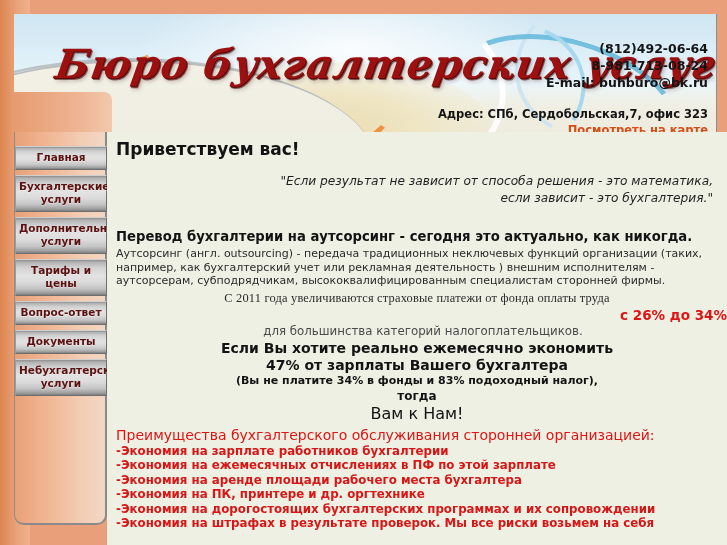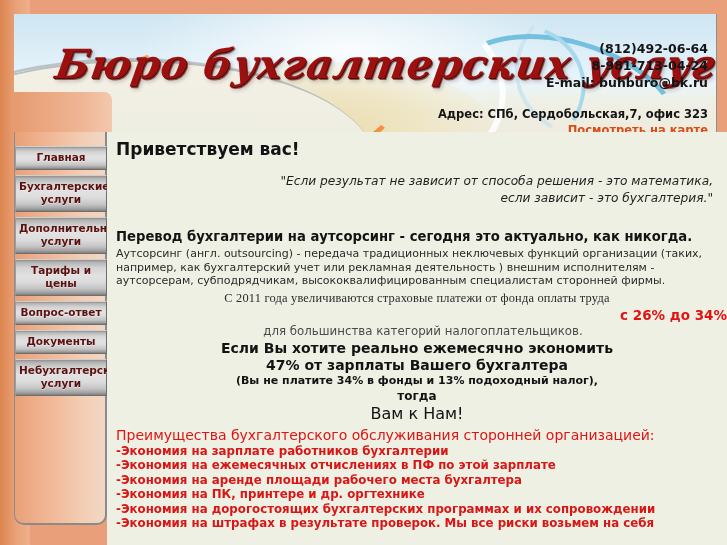--- a/index.html
+++ b/index.html
@@ -397,21 +397,21 @@
     <div id="chip1"></div>
     <div id="chip2"></div>
     <div id="hdr-curve-shadow"></div>
     <div id="hdr-curve"></div>
     <div id="hdr-salmon"></div>
 
     <div id="logo">Бюро бухгалтерских услуг</div>
 
     <div id="contacts">
       <div>(812)492-06-64</div>
-      <div>8-981-713-04-24</div>
+      <div>8-981-713-08-24</div>
       <div>E-mail: buhburo@bk.ru</div>
     </div>
 
     <div id="address-block">
       <div>Адрес: СПб, Сердобольская,7, офис 323</div>
       <a id="map-link" href="#">Посмотреть на карте</a>
     </div>
   </div>
 
   <div id="sidebar"></div>
@@ -437,21 +437,21 @@
 
     <h2 id="outsourcing-title">Перевод бухгалтерии на аутсорсинг - сегодня это актуально, как никогда.</h2>
 
     <p id="outsourcing-text">Аутсорсинг (англ. outsourcing) - передача традиционных неключевых функций организации (таких, например, как бухгалтерский учет или рекламная деятельность ) внешним исполнителям - аутсорсерам, субподрядчикам, высококвалифицированным специалистам сторонней фирмы.</p>
 
     <p class="c" id="line-2011">С 2011 года увеличиваются страховые платежи от фонда оплаты труда</p>
     <p class="c" id="pct-range">с 26% до 34%</p>
     <p class="c" id="line-majority">для большинства категорий налогоплательщиков.</p>
     <p class="c" id="line-save">Если Вы хотите реально ежемесячно экономить</p>
     <p class="c" id="line-47">47% от зарплаты Вашего бухгалтера</p>
-    <p class="c" id="line-paren">(Вы не платите 34% в фонды и 13% подоходный налог),</p>
+    <p class="c" id="line-paren">(Вы не платите 34% в фонды и 83% подоходный налог),</p>
     <p class="c" id="line-togda">тогда</p>
     <p class="c" id="line-vam">Вам к Нам!</p>
 
     <div id="advantages-title">Преимущества бухгалтерского обслуживания сторонней организацией:</div>
 
     <ul id="advantages-list">
       <li>-Экономия на зарплате работников бухгалтерии</li>
       <li>-Экономия на ежемесячных отчислениях в ПФ по этой зарплате</li>
       <li>-Экономия на аренде площади рабочего места бухгалтера</li>
       <li>-Экономия на ПК, принтере и др. оргтехнике</li>

